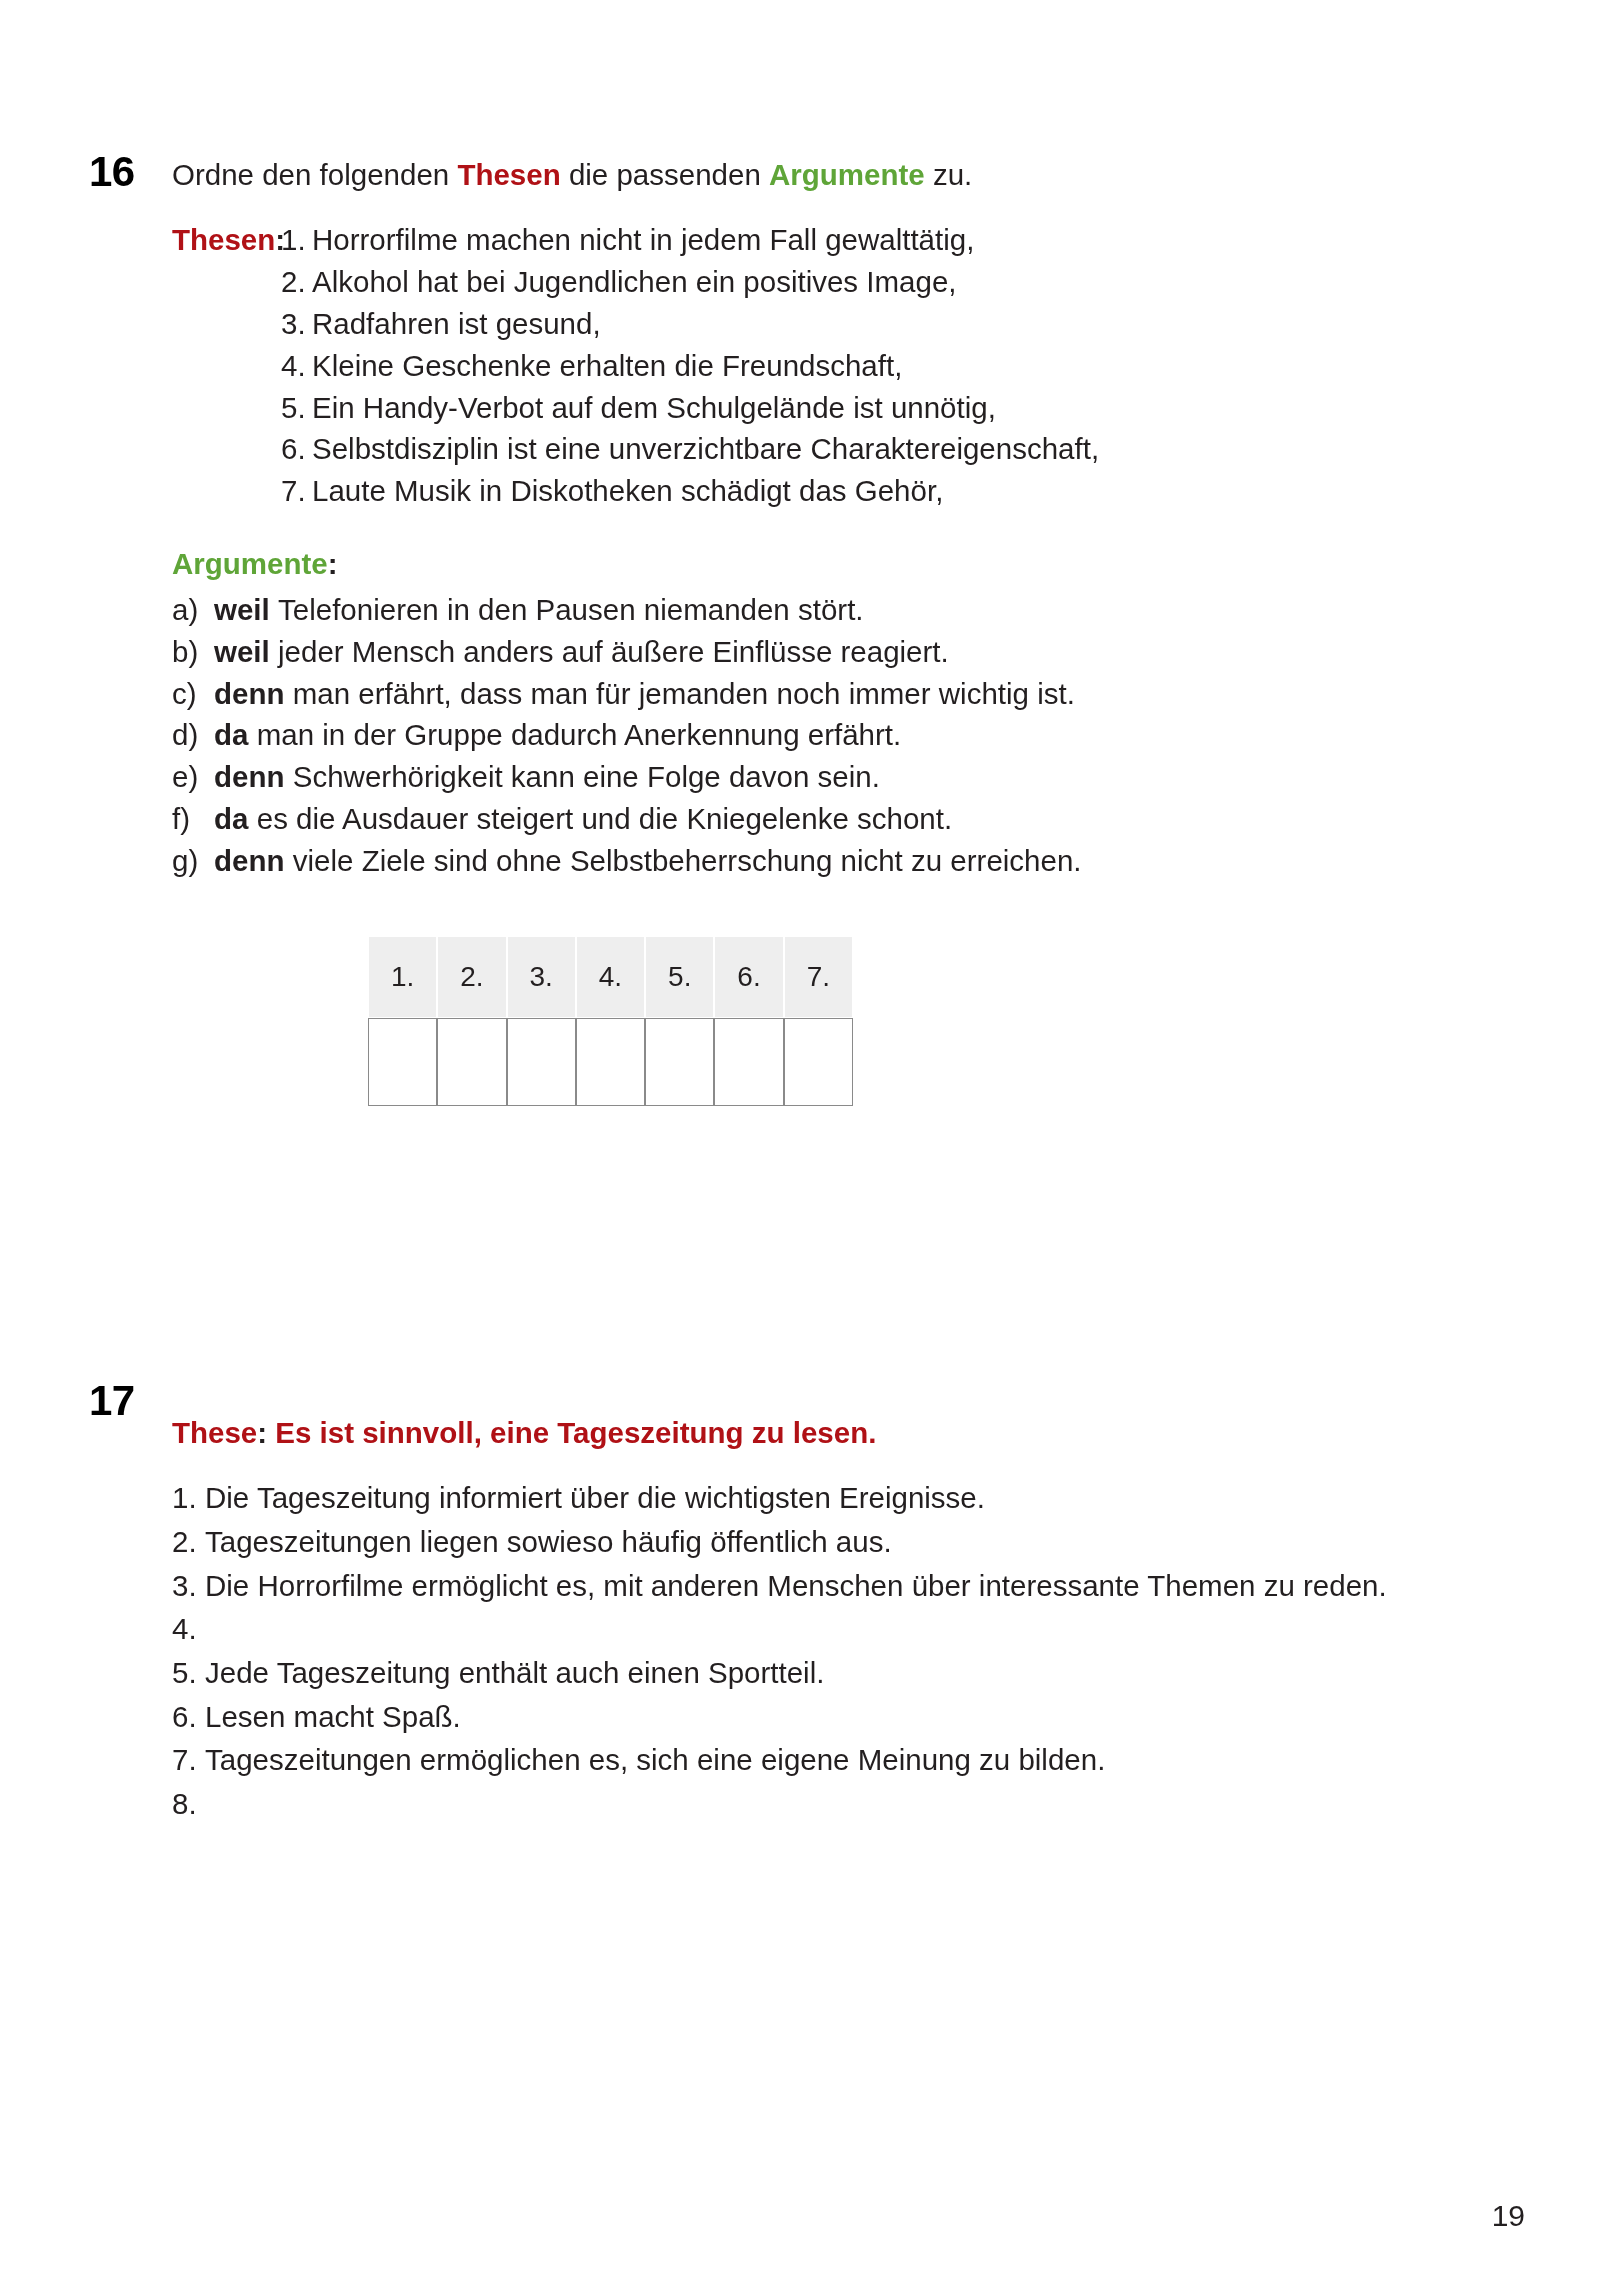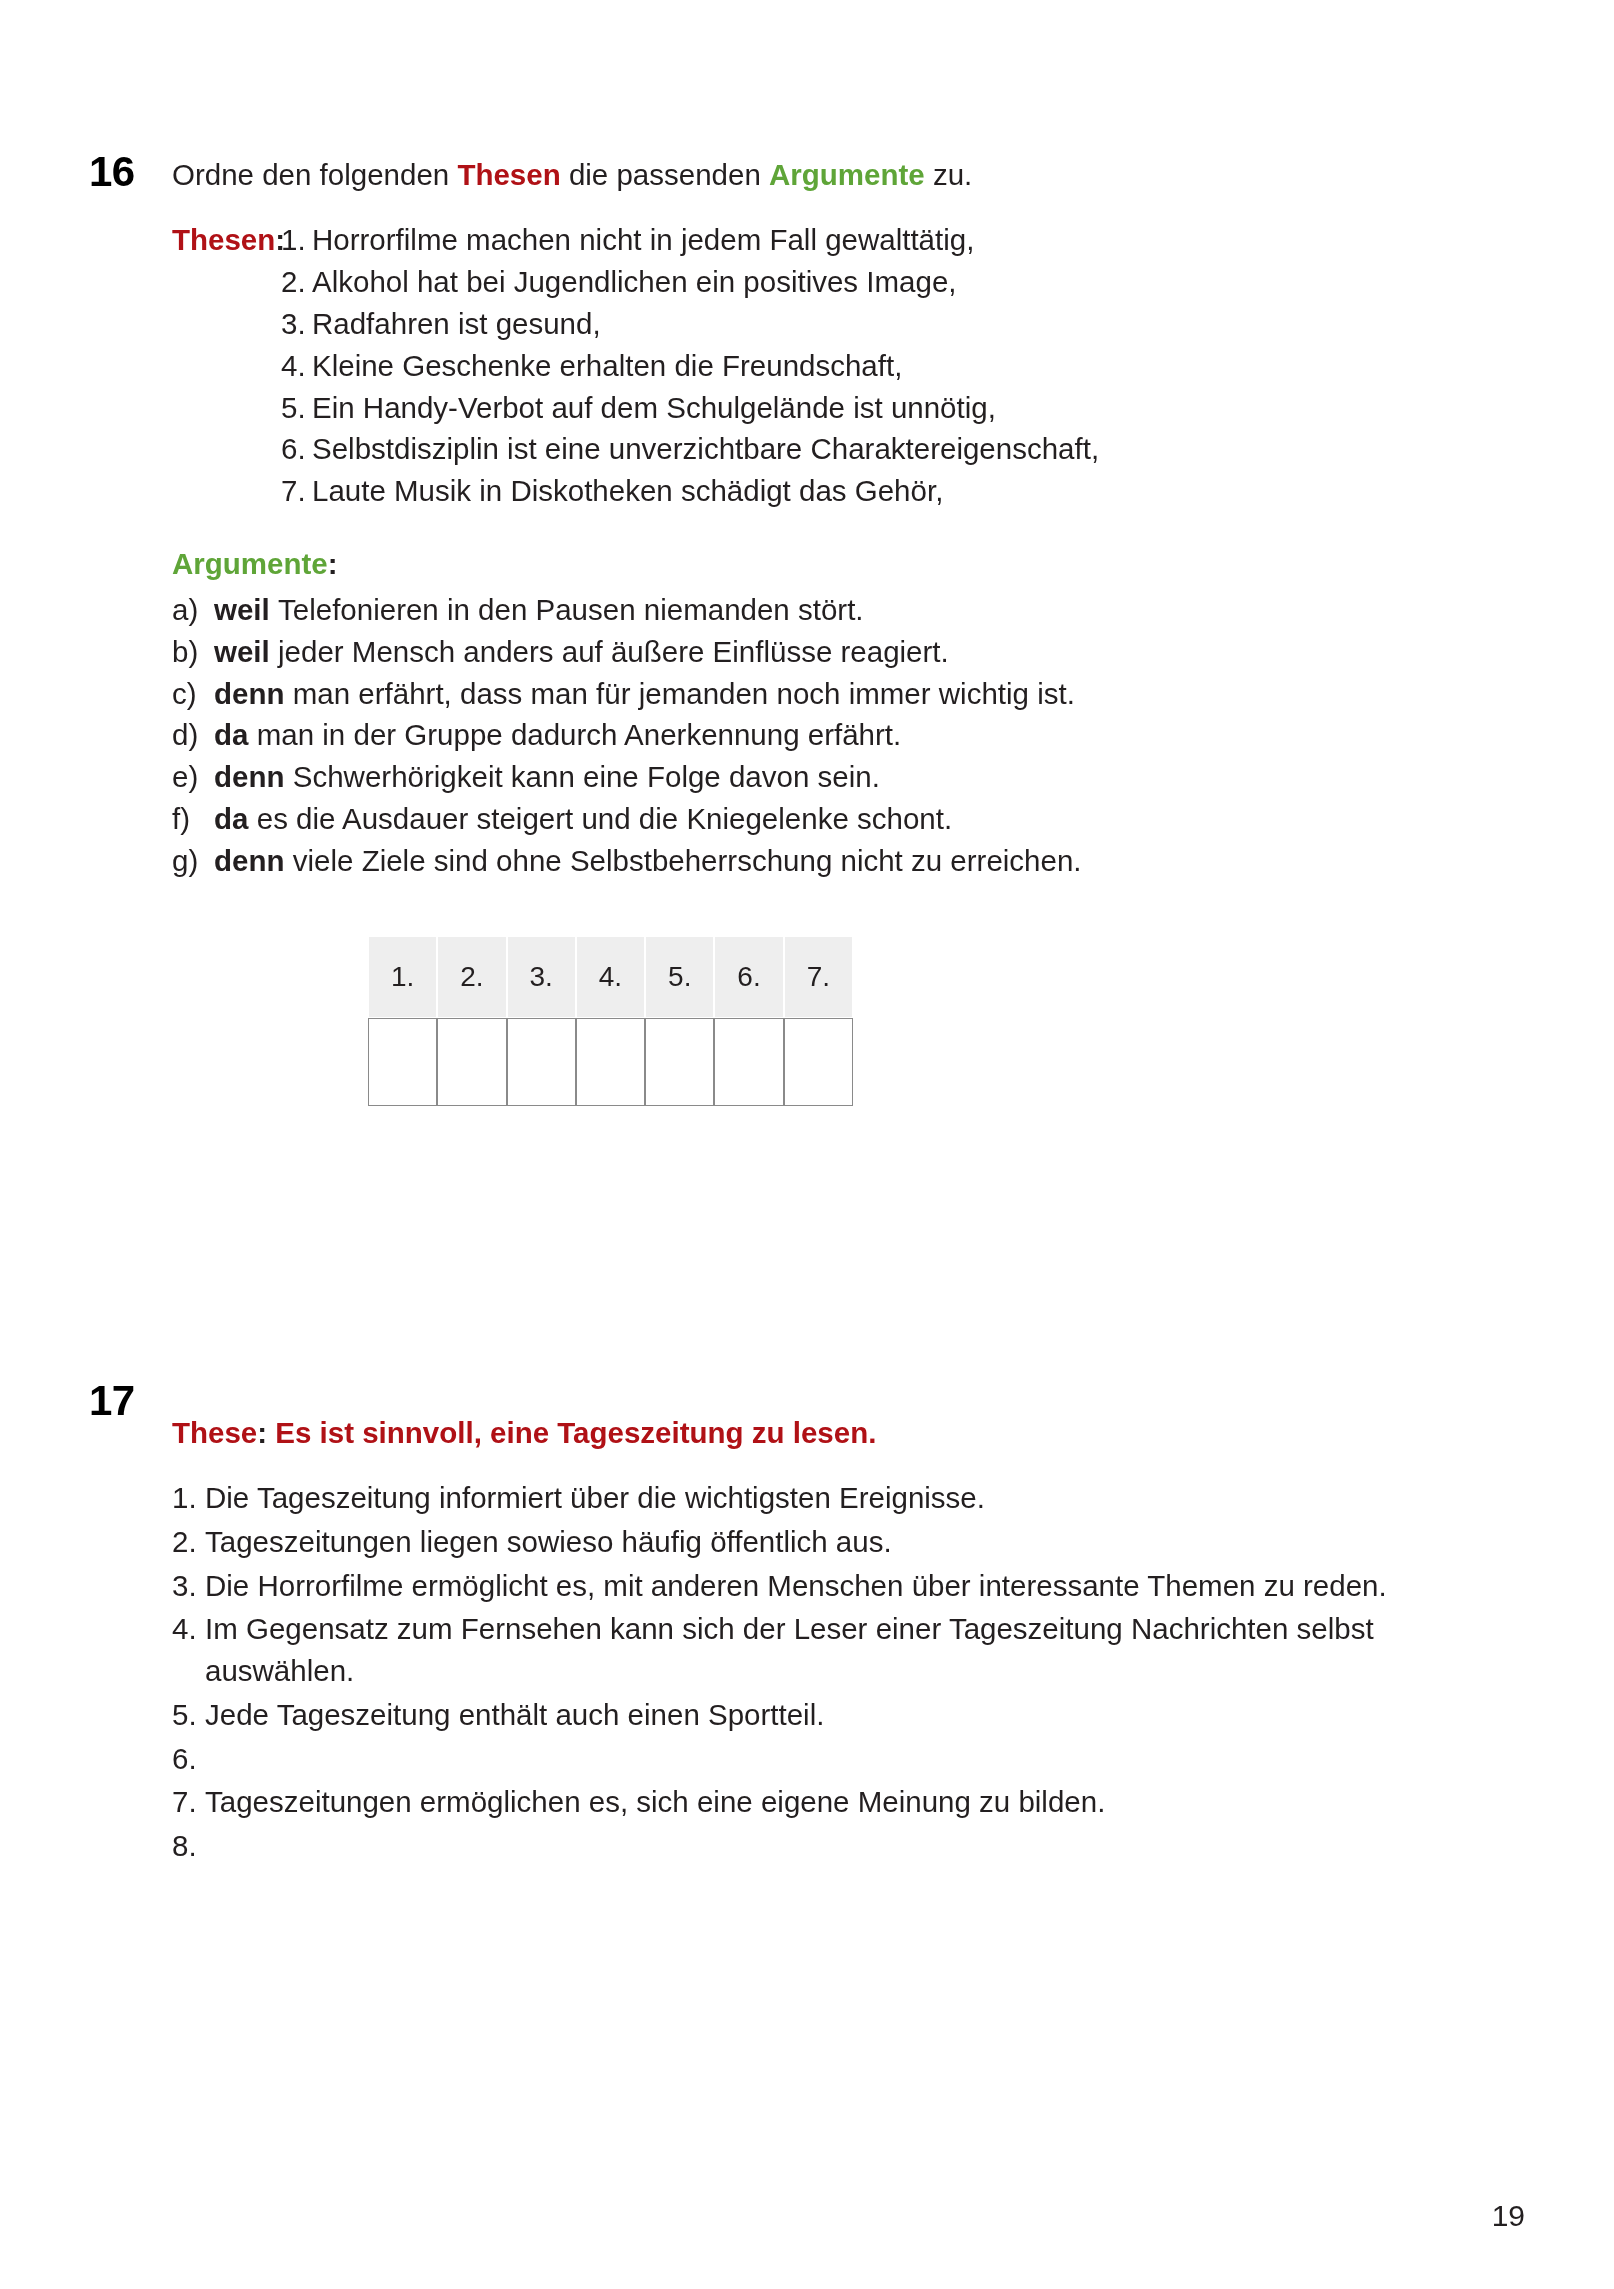--- a/index.html
+++ b/index.html
@@ -331,28 +331,28 @@
         <li>
           <span class="num">2.</span>
           <span class="txt">Tageszeitungen liegen sowieso häufig öffentlich aus.</span>
         </li>
         <li>
           <span class="num">3.</span>
           <span class="txt">Die Horrorfilme ermöglicht es, mit anderen Menschen über interessante Themen zu reden.</span>
         </li>
         <li>
           <span class="num">4.</span>
-          <span class="txt">Im Gegensatz zum Fernsehen kann sich der Leser einer Tageszeitung Nachrichten selbst auswählen.</span>
         </li>
         <li>
           <span class="num">5.</span>
           <span class="txt">Jede Tageszeitung enthält auch einen Sportteil.</span>
         </li>
         <li>
           <span class="num">6.</span>
+          <span class="txt">Lesen macht Spaß.</span>
         </li>
         <li>
           <span class="num">7.</span>
           <span class="txt">Tageszeitungen ermöglichen es, sich eine eigene Meinung zu bilden.</span>
         </li>
         <li>
           <span class="num">8.</span>
         </li>
       </ul>
 

